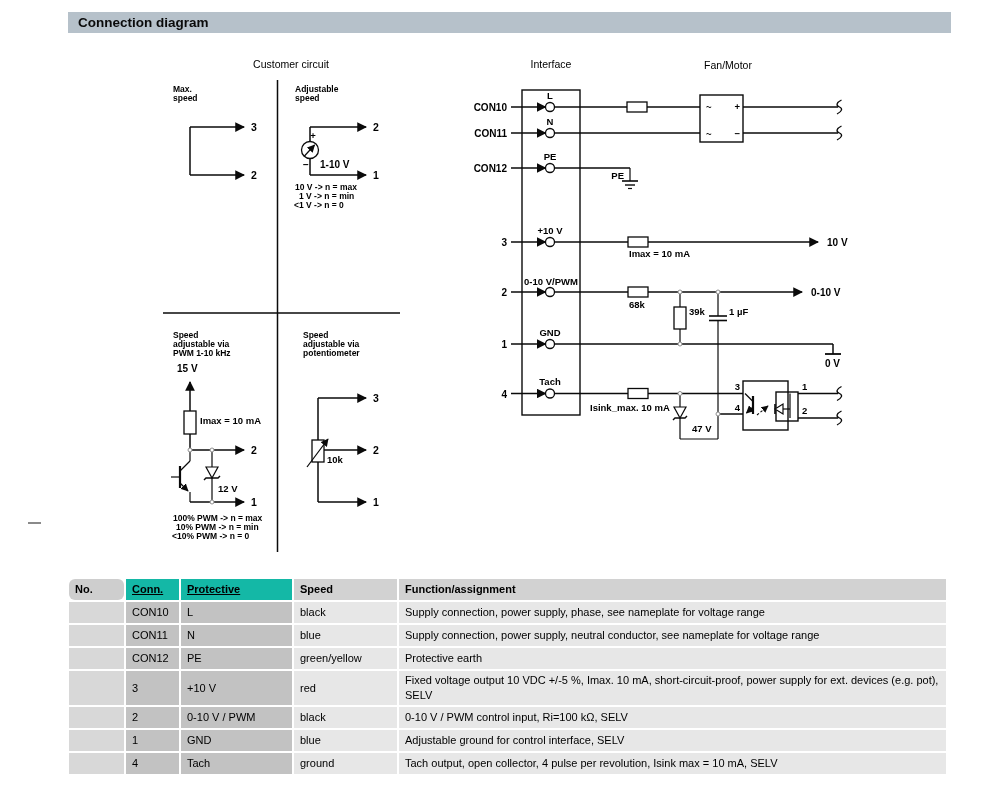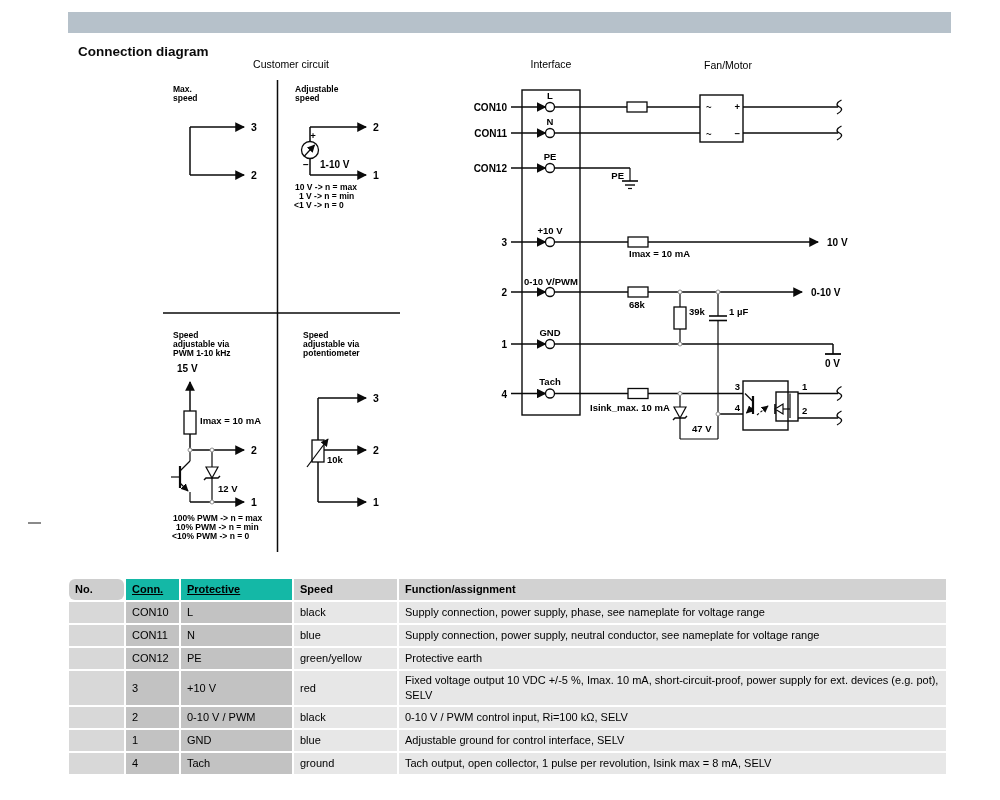--- a/index.html
+++ b/index.html
@@ -1,21 +1,21 @@
 <!DOCTYPE html>
 <html><head>
 <meta charset="utf-8">
 <style>
   html,body{margin:0;padding:0;background:#fff;}
   .page{position:relative;width:1000px;height:800px;background:#fff;overflow:hidden;
         font-family:"Liberation Sans",sans-serif;color:#000;}
   .title-bar{position:absolute;left:68px;top:12px;width:883px;height:21px;
              background:#b6c1ca;}
   .title-bar span{display:block;padding-left:10px;line-height:21px;
-                  font-size:13.5px;font-weight:bold;color:#0a0a0a;margin-top:29px;}
+                  font-size:13.5px;font-weight:bold;color:#0a0a0a;}
   .margin-dash{position:absolute;left:28px;top:522px;width:13px;height:2px;background:#8a8a8a;}
   svg{position:absolute;left:0;top:0;}
   svg text{fill:#000;}
   .t8 {font:bold 8.5px "Liberation Sans",sans-serif;}
   .t9 {font:bold 9.5px "Liberation Sans",sans-serif;}
   .t10{font:bold 10px  "Liberation Sans",sans-serif;}
   .t11{font:bold 10.5px "Liberation Sans",sans-serif;}
   .sec{font:10.5px "Liberation Sans",sans-serif;}
   .wire{stroke:#0a0a0a;stroke-width:1.2;fill:none;}
   .wire2{stroke:#0a0a0a;stroke-width:1.5;fill:none;}
@@ -339,18 +339,18 @@
       <td class="c-conn">1</td>
       <td class="c-des">GND</td>
       <td class="c-col">blue</td>
       <td class="c-fn">Adjustable ground for control interface, SELV</td>
     </tr>
     <tr>
       <td class="c-no"></td>
       <td class="c-conn">4</td>
       <td class="c-des">Tach</td>
       <td class="c-col">ground</td>
-      <td class="c-fn">Tach output, open collector, 1 pulse per revolution, Isink max = 8 mA, SELV</td>
+      <td class="c-fn">Tach output, open collector, 4 pulse per revolution, Isink max = 10 mA, SELV</td>
     </tr>
   </tbody>
     </table>
 
 </div>
 
 </body></html>

